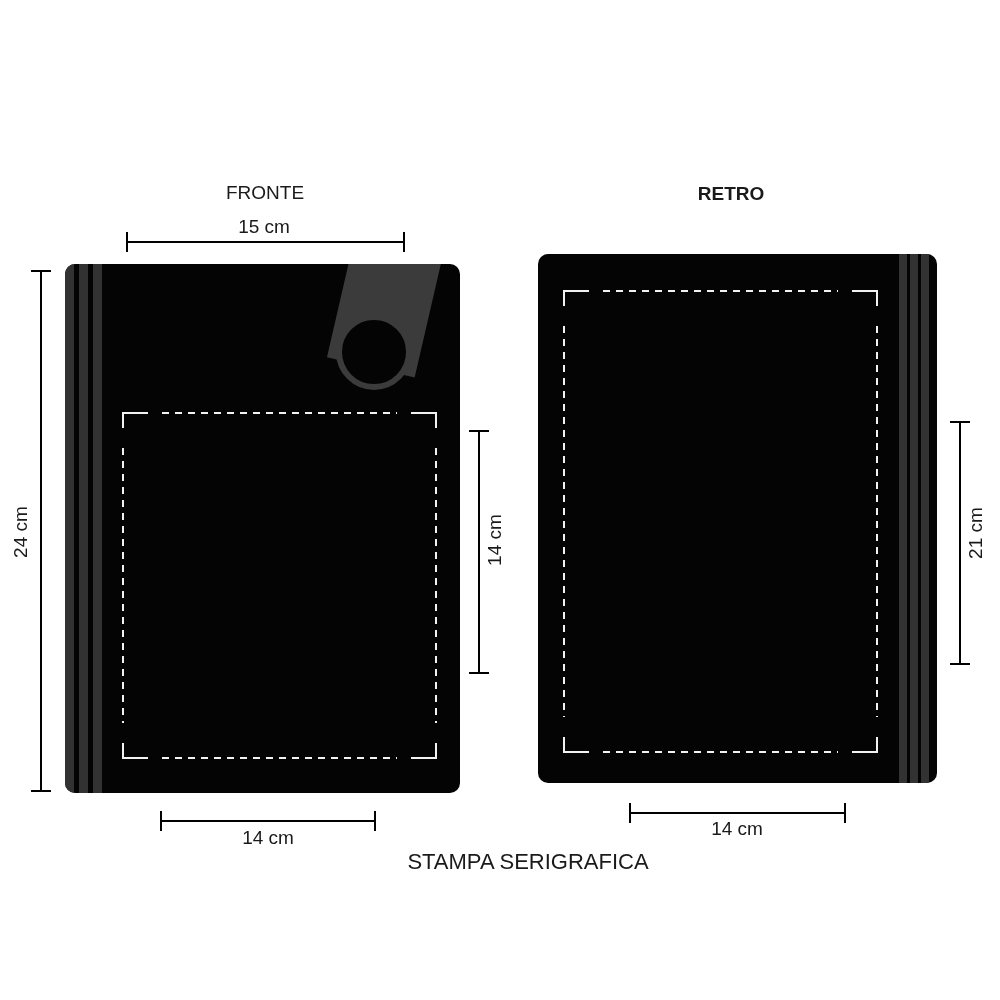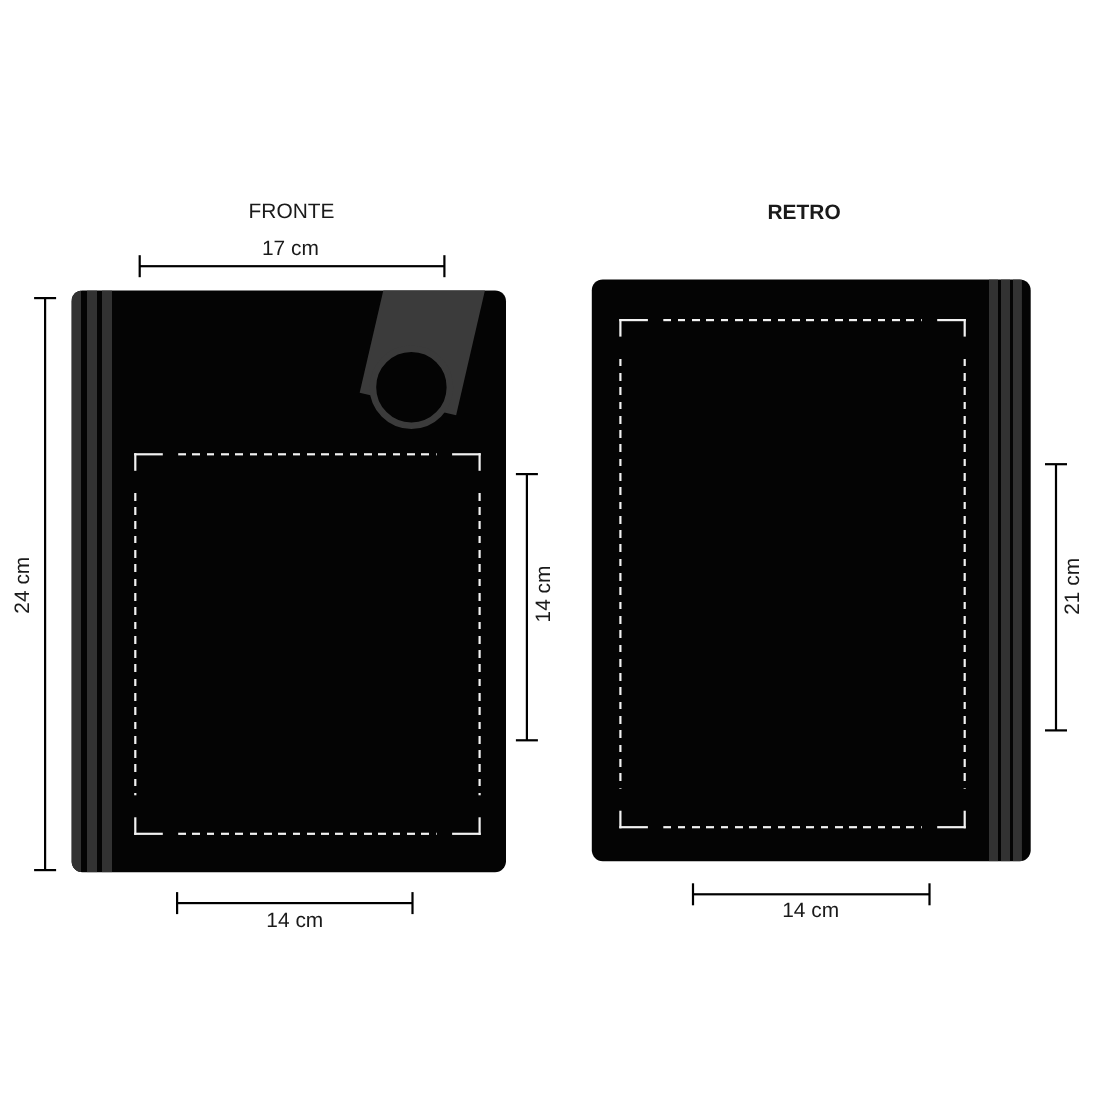--- a/index.html
+++ b/index.html
@@ -165,21 +165,22 @@
     </div>
   </div>
 
   <div class="dim-h" id="dim-front-width"></div>
   <div class="dim-v" id="dim-front-height"></div>
   <div class="dim-v" id="dim-front-print-h"></div>
   <div class="dim-h" id="dim-front-print-w"></div>
   <div class="dim-v" id="dim-back-print-h"></div>
   <div class="dim-h" id="dim-back-print-w"></div>
 
-  <div class="lbl" id="lbl-front-width">17 cm</div>
+  <div class="lbl" id="lbl-front-width">15 cm</div>
   <div class="lbl vert" id="lbl-front-height">24 cm</div>
   <div class="lbl vert" id="lbl-front-print-h">14 cm</div>
   <div class="lbl" id="lbl-front-print-w">14 cm</div>
   <div class="lbl vert" id="lbl-back-print-h">21 cm</div>
   <div class="lbl" id="lbl-back-print-w">14 cm</div>
 
+  <div class="title">STAMPA SERIGRAFICA</div>
 
 </div>
 
 </body></html>

